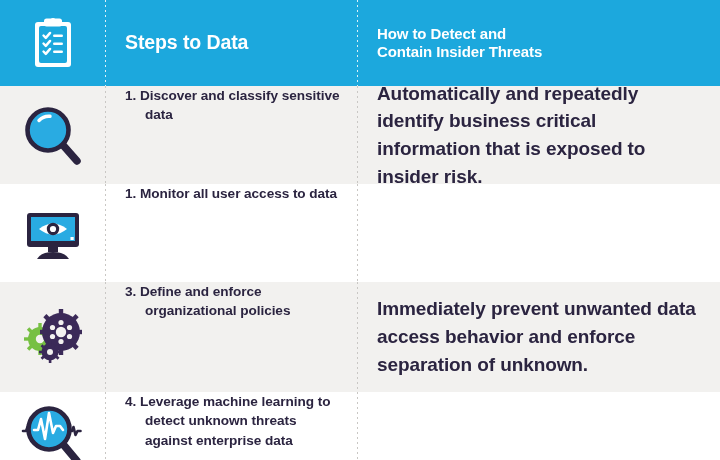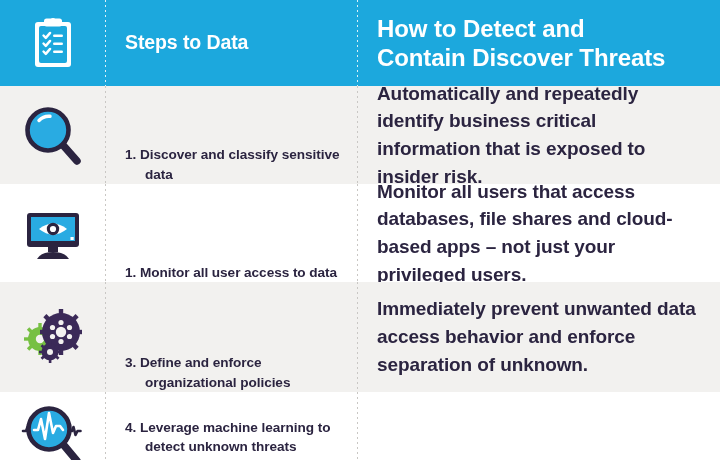--- a/index.html
+++ b/index.html
@@ -15,21 +15,21 @@
 
   
   .row{
     position:relative;
     display:flex;
     align-items:stretch;
     box-sizing:border-box;
     width:720px;
   }
   .col-icon{width:105px;flex:0 0 105px;display:flex;align-items:center;justify-content:center;box-sizing:border-box;}
-  .col-step{width:253px;flex:0 0 253px;display:flex;align-items:flex-end;box-sizing:border-box;padding:0 14px 0 20px;}
+  .col-step{width:253px;flex:0 0 253px;display:flex;align-items:flex-start;box-sizing:border-box;padding:0 14px 0 20px;}
   .col-desc{width:362px;flex:0 0 362px;display:flex;align-items:center;box-sizing:border-box;padding:0 22px 0 19px;}
 
   
   .row .col-step{
     background-image:
       linear-gradient(to bottom,#c9c7c4 50%,rgba(255,255,255,0) 0%),
       linear-gradient(to bottom,#c9c7c4 50%,rgba(255,255,255,0) 0%);
     background-position:left top,right top;
     background-size:1px 5px,1px 5px;
     background-repeat:repeat-y,repeat-y;
@@ -43,21 +43,21 @@
     background-repeat:repeat-y,repeat-y;
   }
 
   
   .header{height:86px;background:#1CA8DD;}
   .header .col-step,.header .col-desc{align-items:center;}
   .head-title{
     color:#ffffff;font-weight:bold;font-size:19.5px;line-height:1.22;
     letter-spacing:-.1px;
   }
-  .header .col-desc .head-title{font-size:24px;}
+  .header .col-desc .head-title{font-size:15px;}
 
   
   .r1{height:98px;background:#f2f1ef;}
   .r2{height:98px;background:#ffffff;}
   .r3{height:110px;background:#f2f1ef;}
   .r4{height:84px;background:#ffffff;}
 
   .step-text{
     color:#2b2440;font-weight:bold;font-size:13.6px;line-height:1.42;
     padding-left:20px;text-indent:-20px;letter-spacing:-.05px;
@@ -92,21 +92,21 @@
           <rect x="23" y="25.4" width="10" height="2.6" rx="1.3" fill="#ffffff"></rect>
           <path d="M13.5 34.5 l2.3 2.4 l4.3 -5" stroke="#ffffff" stroke-width="2.4" fill="none" stroke-linecap="round" stroke-linejoin="round"></path>
           <rect x="23" y="33.4" width="10" height="2.6" rx="1.3" fill="#ffffff"></rect>
         </svg>
       </span>
     </div>
     <div class="col-step">
       <div class="head-title"><span>Steps to Data</span><br></div>
     </div>
     <div class="col-desc">
-      <div class="head-title"><span>How to Detect and</span><br><span>Contain Discover Threats</span></div>
+      <div class="head-title"><span>How to Detect and</span><br><span>Contain Insider Threats</span></div>
     </div>
   </div>
 
   <div class="row r1">
     <div class="col-icon">
       <span class="icon-wrap">
         <svg viewBox="0 0 72 72">
           <line x1="45" y1="45" x2="60" y2="62" stroke="#2b2440" stroke-width="7.5" stroke-linecap="round"></line>
           <circle cx="31" cy="31" r="20.5" fill="#29ABE2" stroke="#2b2440" stroke-width="4.6"></circle>
           <path d="M22 21.5 a13.5 13.5 0 0 1 11 -4.2" stroke="#ffffff" stroke-width="3.4" fill="none" stroke-linecap="round"></path>
@@ -131,23 +131,20 @@
           <path d="M22 32 q14 -11 28 0 q-14 11 -28 0 z" fill="#ffffff"></path>
           <circle cx="36" cy="32" r="6.2" fill="#2b2440"></circle>
           <circle cx="36" cy="32" r="3.1" fill="#ffffff"></circle>
           <rect x="31" y="50" width="10" height="5" fill="#2b2440"></rect>
           <path d="M20 62 q4 -7 16 -7 q12 0 16 7 z" fill="#2b2440"></path>
         </svg>
       </span>
     </div>
     <div class="col-step">
       <div class="step-text">1. Monitor all user access to data</div>
-    </div>
-    <div class="col-desc">
-      <div class="desc-text">Monitor all users that access databases, file shares and cloud-based apps – not just your privileged users.</div>
     </div>
   </div>
 
   <div class="row r3">
     <div class="col-icon">
       <span class="icon-wrap">
         <svg viewBox="0 0 72 72">
           <g fill="#77C043">
             <circle cx="23" cy="38" r="12"></circle>
             <g>

